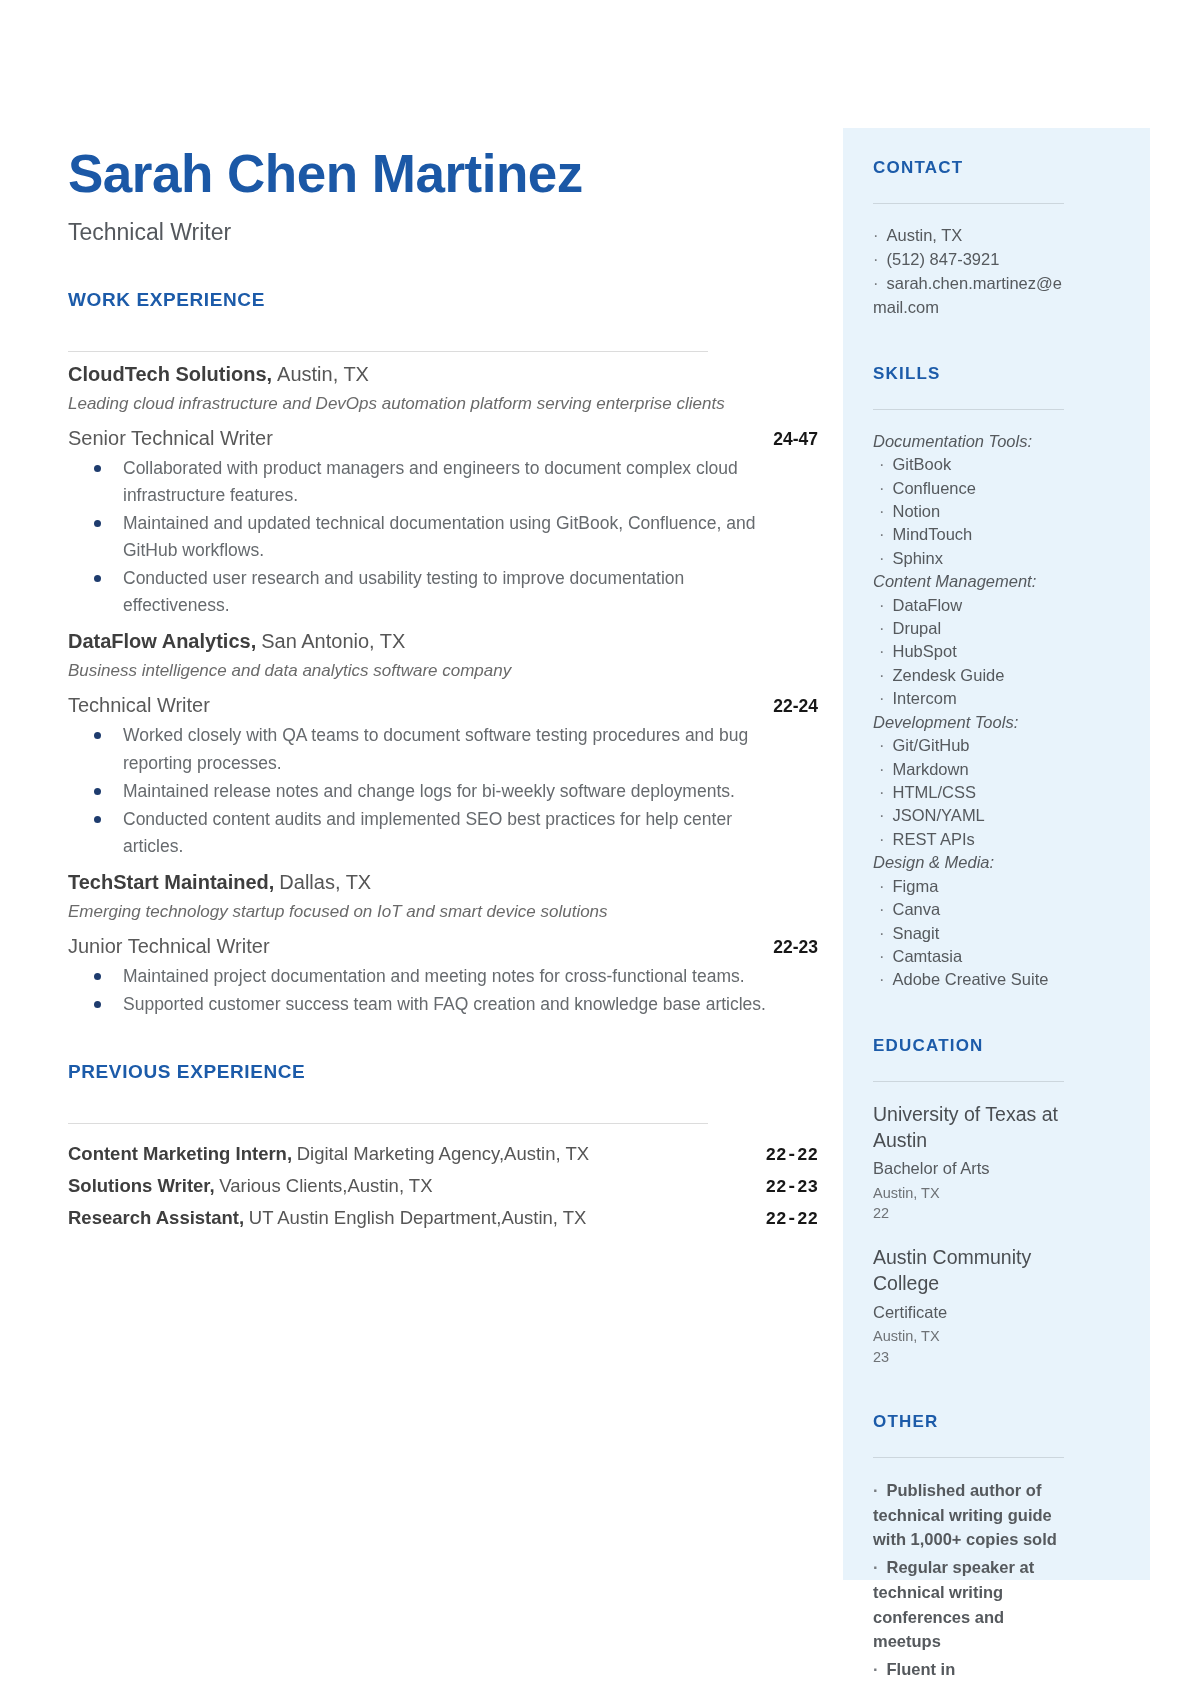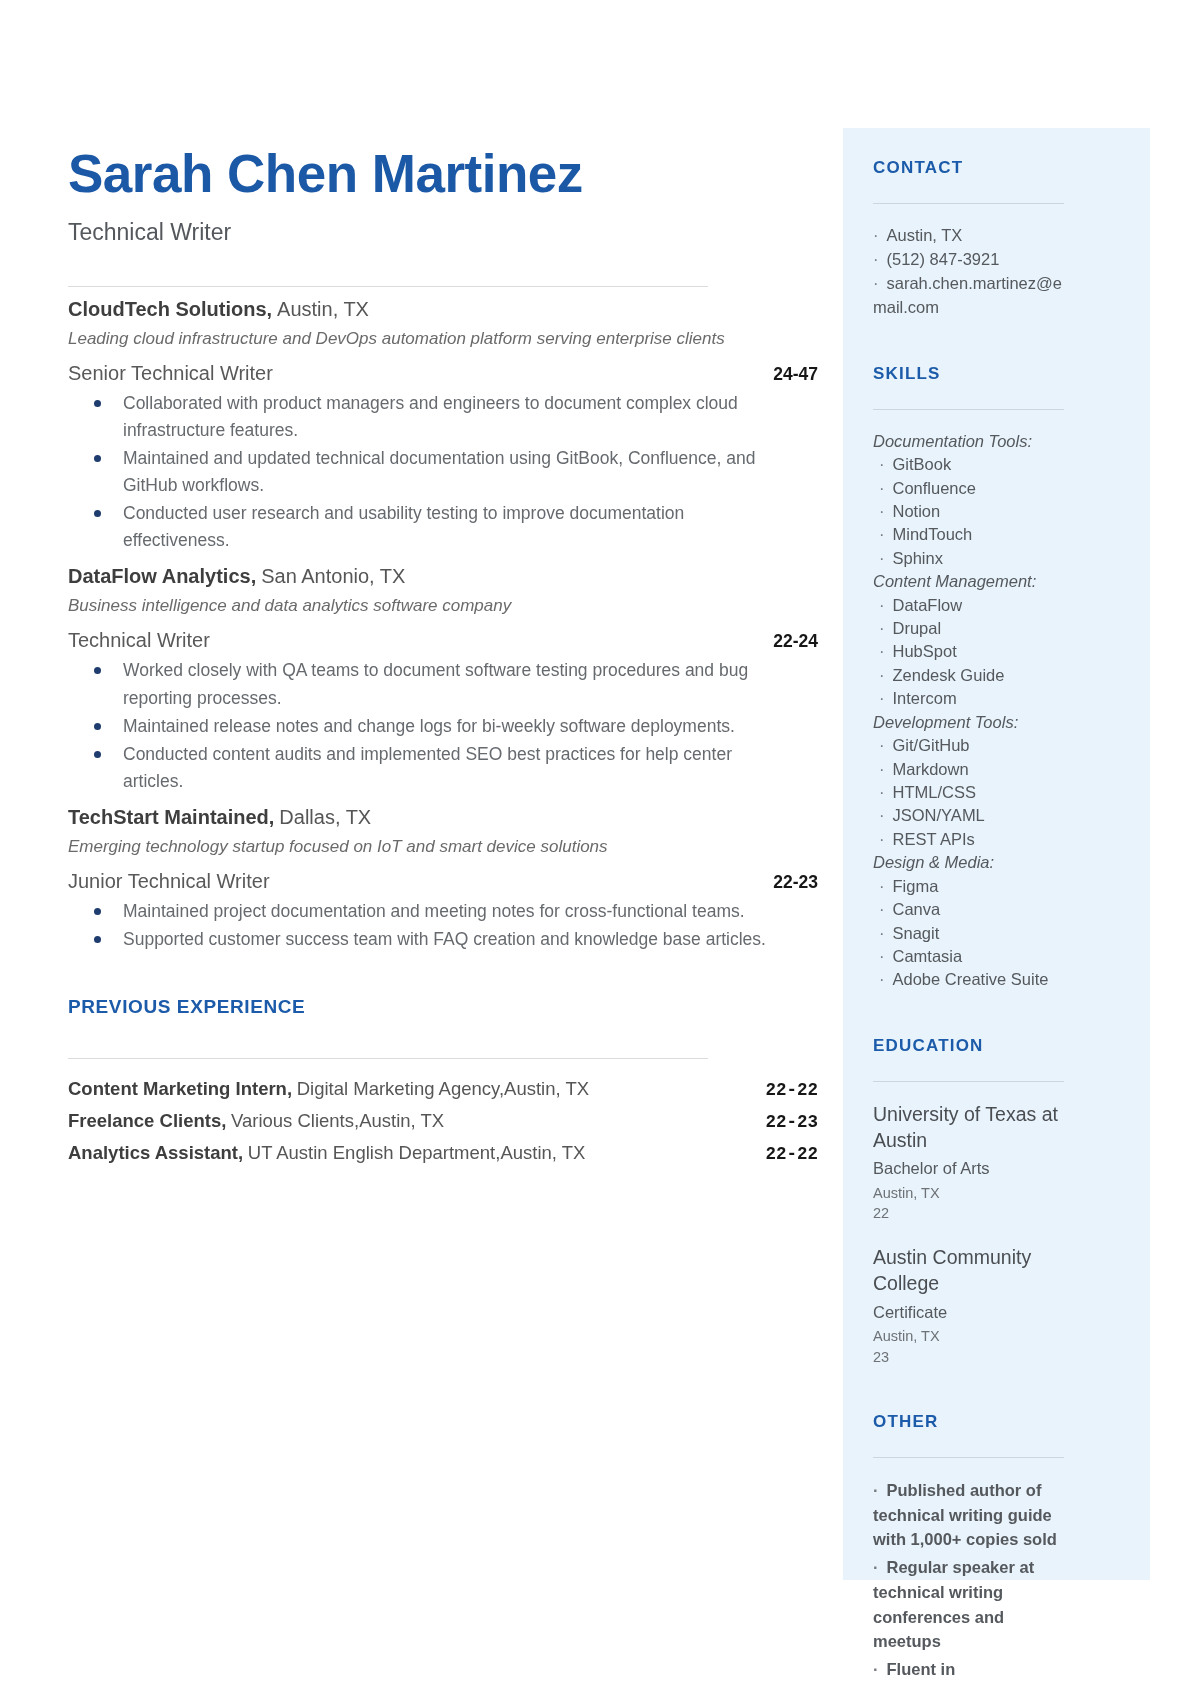--- a/index.html
+++ b/index.html
@@ -69,20 +69,21 @@
   .school-year { font-size:14.5px; color:#6e7276; line-height:1.45; }
   .other-item { font-size:16.5px; color:#55595d; line-height:1.5; margin-bottom:3px;font-weight:bold; }
 </style>
 </head>
 <body>
 
 <div class="main">
   <h1 class="name">Sarah Chen Martinez</h1>
   <div class="subtitle">Technical Writer</div>
 
+  <div class="sec-title">WORK EXPERIENCE</div>
   <hr class="sec-hr">
 
   <div class="job">
     <div class="company-line">
       <span class="company">CloudTech Solutions,</span><span class="loc">Austin, TX</span>
     </div>
     <div class="summary">Leading cloud infrastructure and DevOps automation platform serving enterprise clients</div>
     <div class="role-row">
       <span class="role">Senior Technical Writer</span>
       <span class="dates">24-47</span>
@@ -128,26 +129,26 @@
   <div class="sec-title">PREVIOUS EXPERIENCE</div>
   <hr class="sec-hr">
 
   <div class="prev-rows">
     <div class="prev-row">
       <span class="prev-role">Content Marketing Intern,</span>
         <span class="prev-detail">Digital Marketing Agency,Austin, TX</span>
       <span class="dates">22-22</span>
     </div>
     <div class="prev-row">
-      <span class="prev-role">Freelance Clients,</span>
+      <span class="prev-role">Solutions Writer,</span>
         <span class="prev-detail">Various Clients,Austin, TX</span>
       <span class="dates">22-23</span>
     </div>
     <div class="prev-row">
-      <span class="prev-role">Analytics Assistant,</span>
+      <span class="prev-role">Research Assistant,</span>
         <span class="prev-detail">UT Austin English Department,Austin, TX</span>
       <span class="dates">22-22</span>
     </div>
   </div>
 </div>
 
 <div class="sidebar-bg"></div>
 
 <div class="sidebar">
 

